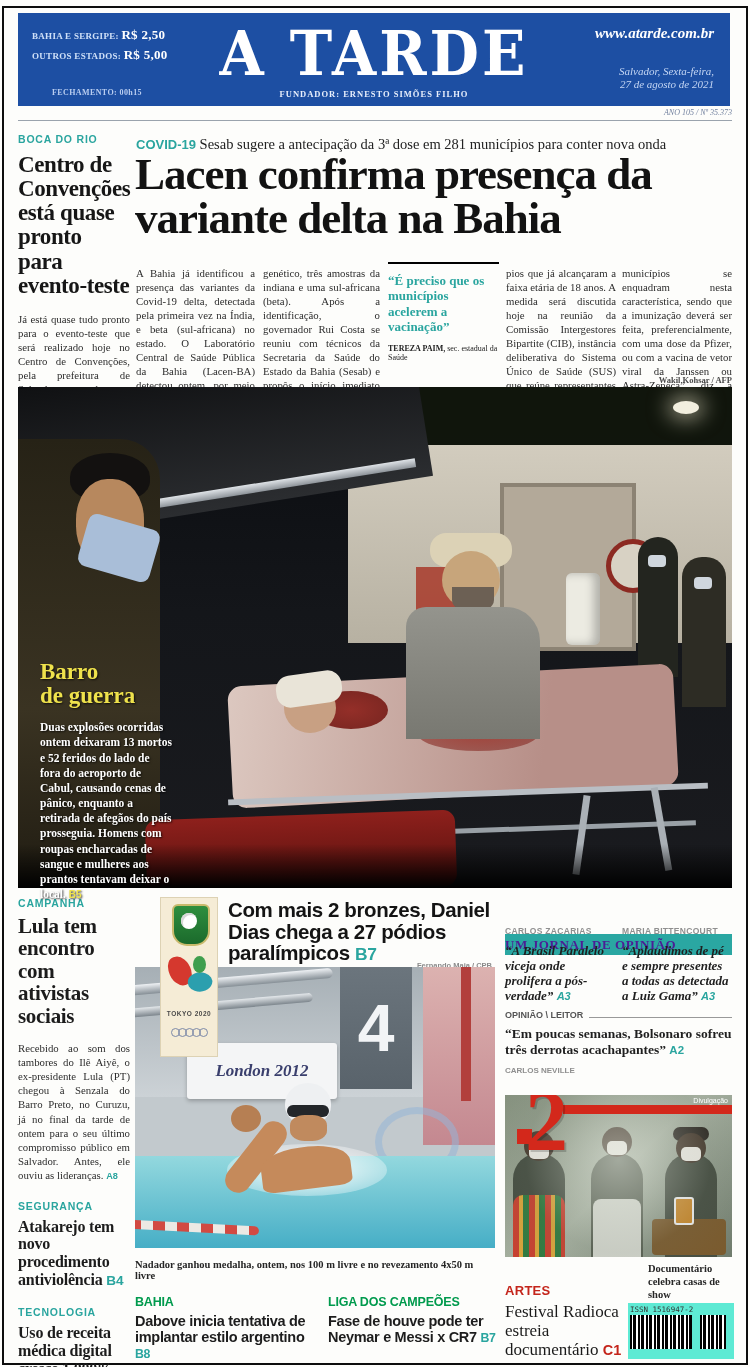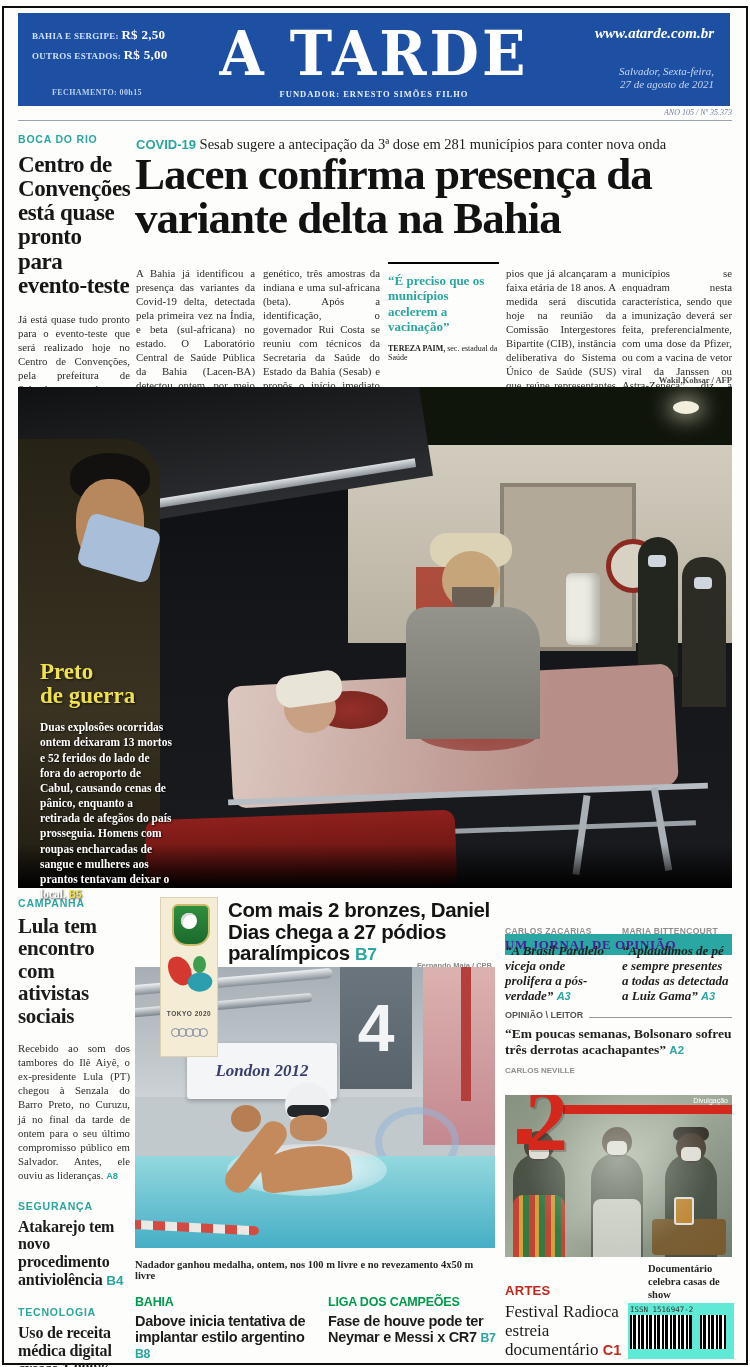--- a/index.html
+++ b/index.html
@@ -266,21 +266,21 @@
     <div class="ph-man-left"></div>
     <div class="ph-ml-hair"></div>
     <div class="ph-ml-head"></div>
     <div class="ph-ml-mask"></div>
     <div class="ph-blanket"></div>
     <div class="ph-fade"></div>
   </div>
 
   <div class="overlay">
     <div class="ov-title">
-      <div>Preto</div>
+      <div>Barro</div>
       <div>de guerra</div>
     </div>
     <div class="ov-body"><span>Duas explosões ocorridas ontem deixaram 13 mortos e 52 feridos do lado de fora do aeroporto de Cabul, causando cenas de pânico, enquanto a retirada de afegãos do país prosseguia. Homens com roupas encharcadas de sangue e mulheres aos prantos tentavam deixar o local.</span> <span class="ov-ref">B5</span></div>
   </div>
 
   <div class="rail">
     <div class="kicker">CAMPANHA</div>
     <div class="rail-head">Lula tem encontro com ativistas sociais</div>
     <div class="rail-body body-text"><span>Recebido ao som dos tambores do Ilê Aiyê, o ex-presidente Lula (PT) chegou à Senzala do Barro Preto, no Curuzu, já no final da tarde de ontem para o seu último compromisso público em Salvador. Antes, ele ouviu as lideranças.</span> <span class="ref">A8</span></div>
     <div class="rail-gap kicker">SEGURANÇA</div>

